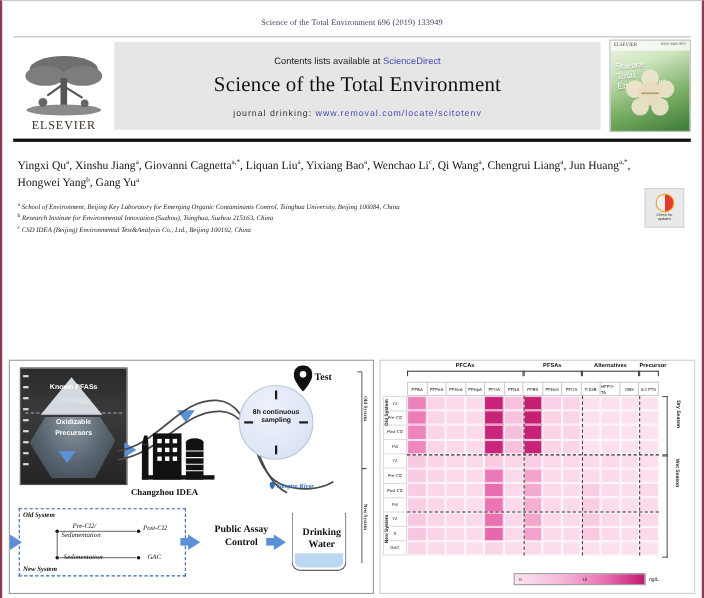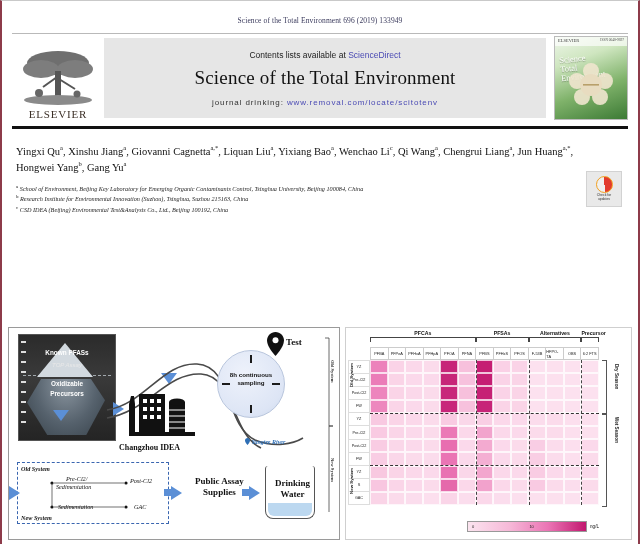--- a/index.html
+++ b/index.html
@@ -461,21 +461,21 @@
 
       <div class="arrow arr-right" style="left:0px;top:158px;"></div>
       <div class="arr-stem-h" style="left:-6px;top:161px;width:10px;"></div>
       <div class="arrow arr-right" style="left:162px;top:158px;"></div>
       <div class="arr-stem-h" style="left:155px;top:161px;width:10px;"></div>
       <div class="arrow arr-right" style="left:240px;top:158px;"></div>
       <div class="arr-stem-h" style="left:233px;top:161px;width:10px;"></div>
 
       <div class="pws">
         <span>Public Assay</span><br>
-        <span>Supplies</span>
+        <span>Control</span>
       </div>
 
       <div class="glass">
         <div class="glass-water"></div>
       </div>
       <div class="dw">
         <span>Drinking</span><br>
         <span>Water</span>
       </div>
 

